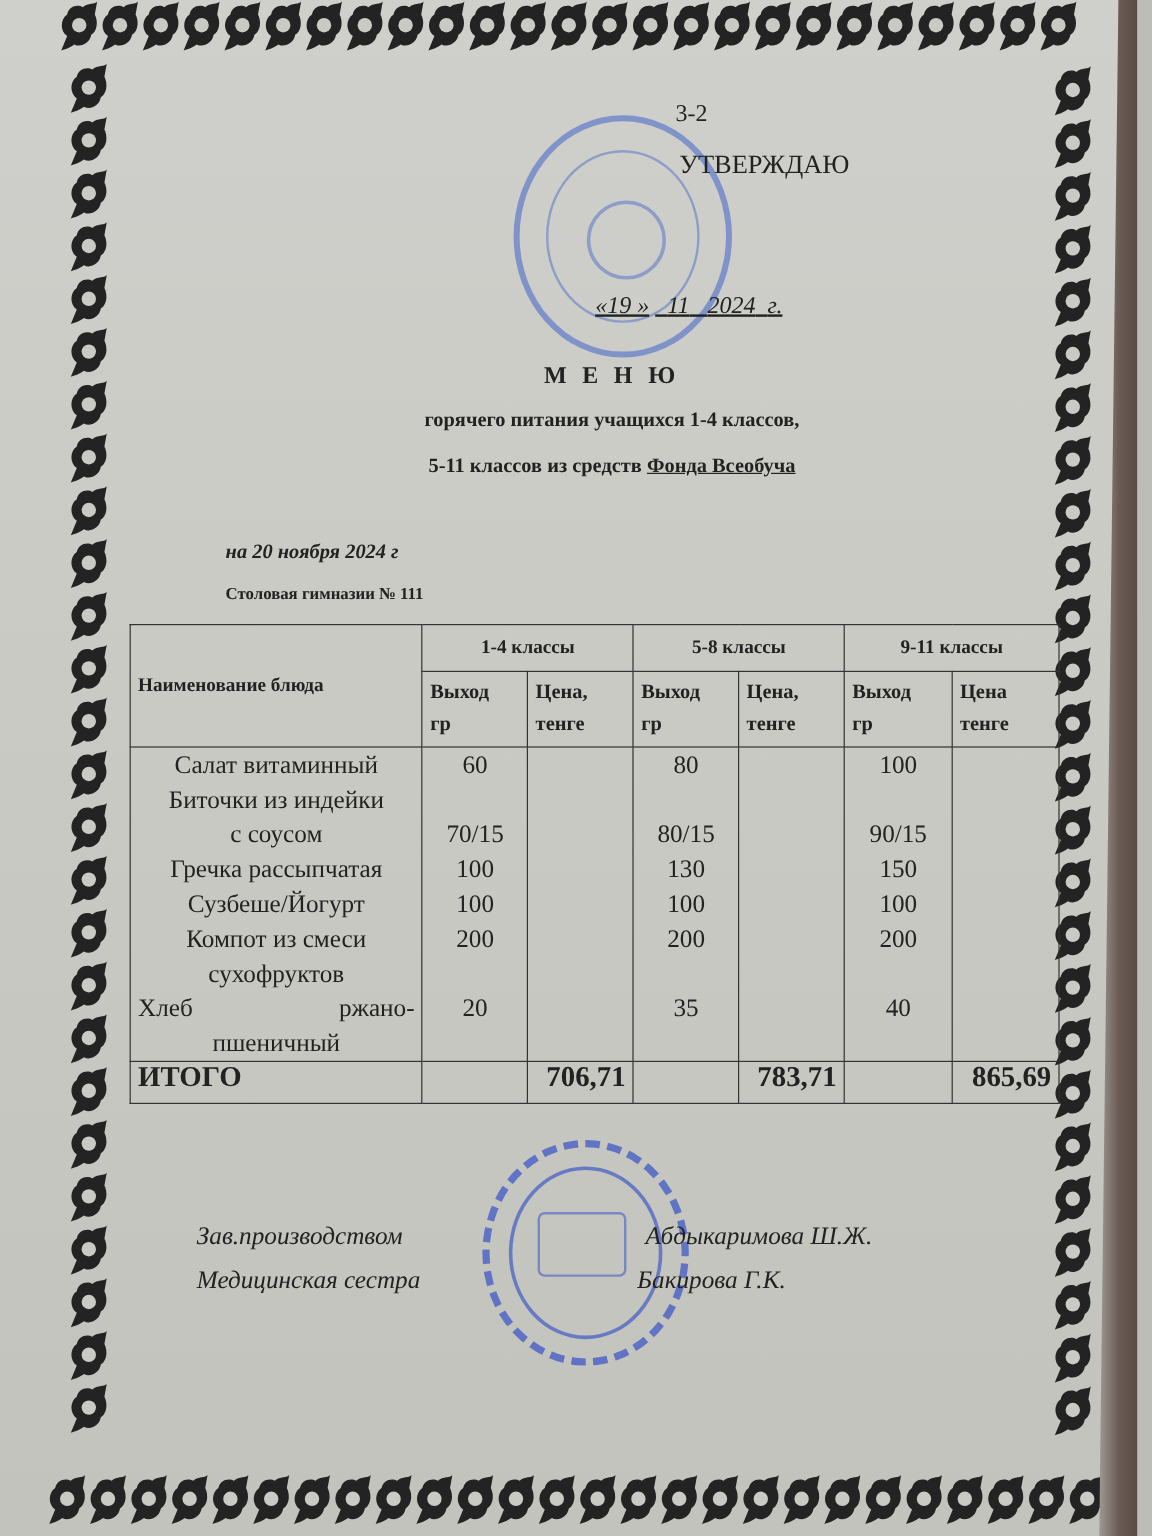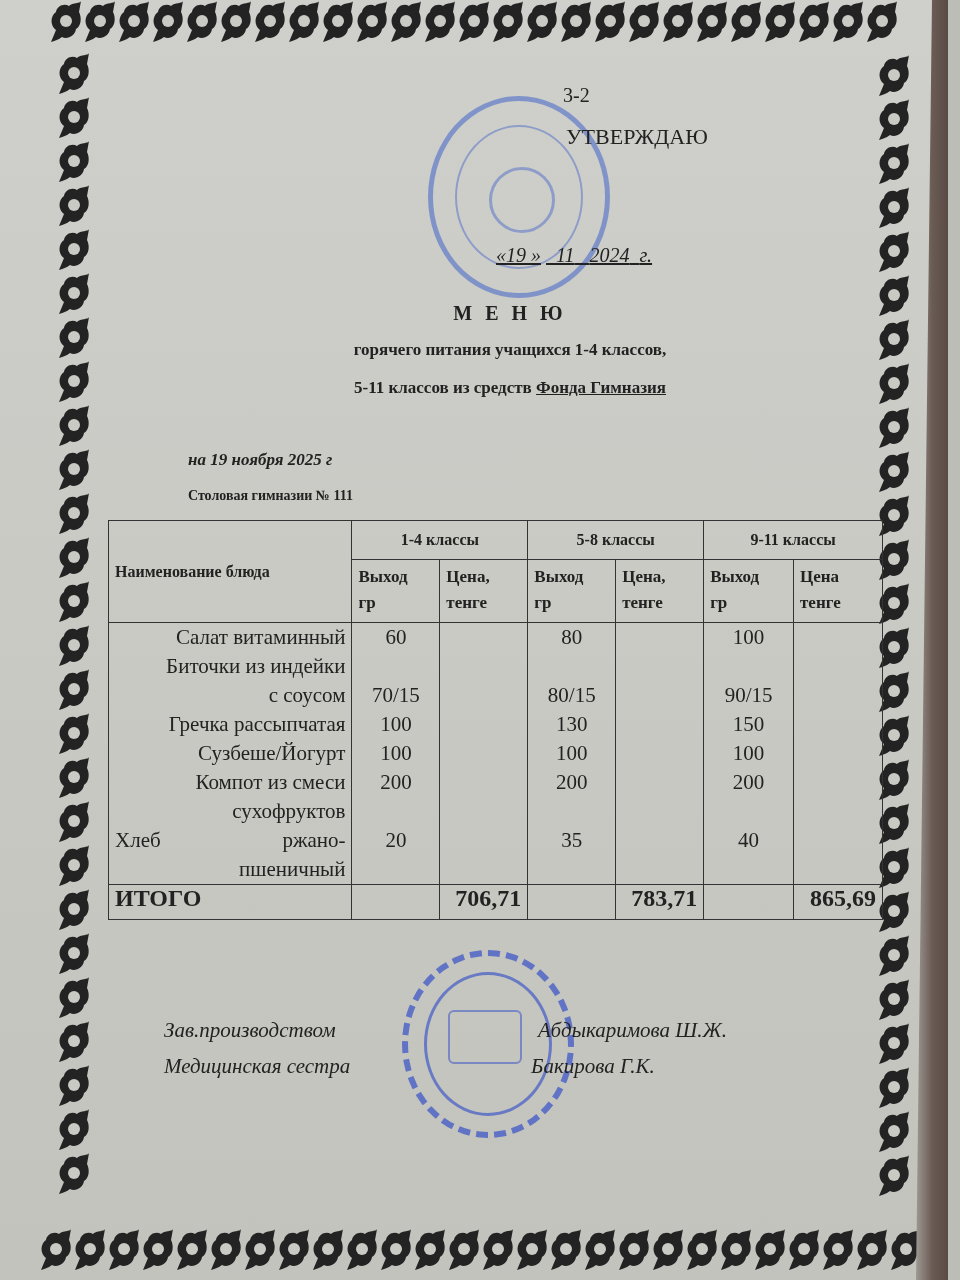--- a/index.html
+++ b/index.html
@@ -44,21 +44,21 @@
     table.menu {
       position: absolute; left: 108px; top: 520px; width: 775px;
       border-collapse: collapse; font-family: "Liberation Serif", serif;
     }
     table.menu td, table.menu th { border: 1.3px solid #333; padding: 0 6px; vertical-align: top; }
     table.menu th { font-weight: bold; font-size: 16px; text-align: left; }
     .h-name { width: 230px; vertical-align: middle !important; }
     .h-group { text-align: center !important; height: 38px; vertical-align: middle !important; }
     .h-sub { height: 58px; line-height: 26px; font-size: 17px !important; padding-top: 4px !important; }
     .body-row td { border-top: none; border-bottom: none; font-size: 21px; line-height: 29px; }
-    .body-row td.name { text-align: right; }
+    .body-row td.name { text-align: center; }
     .body-row td.num { text-align: center; }
     .total-row td { font-weight: bold; font-size: 24px; height: 34px; vertical-align: middle; border-top: 2px solid #333; }
     .total-row td.price { text-align: right; }
     .dish-cell div { height: 29px; }
     .dish-cell .justify { display: flex; justify-content: space-between; }
 
     .footer-label { font-style: italic; font-size: 21px; }
     .f1 { left: 164px; top: 1018px; }
     .f2 { left: 164px; top: 1054px; }
     .f3 { left: 538px; top: 1018px; }
@@ -712,23 +712,23 @@
   <div class="text code">3-2</div>
   <div class="text approve">УТВЕРЖДАЮ</div>
   <div class="text date-approve">
     <span class="u">«19 »</span>
     <span class="u">&nbsp;&nbsp;<span>11</span>&nbsp;&nbsp;&nbsp;</span><span class="u"><span>2024</span>&nbsp;&nbsp;<span>г.</span></span>
   </div>
 
   <div class="text title">М Е Н Ю</div>
   <div class="text subtitle1">горячего питания учащихся 1-4 классов,</div>
   <div class="text subtitle2">
-    <span>5-11 классов из средств </span><span class="u">Фонда Гимназия</span>
+    <span>5-11 классов из средств </span><span class="u">Фонда Всеобуча</span>
   </div>
-  <div class="text date-menu">на 19 ноября 2025 г</div>
+  <div class="text date-menu">на 20 ноября 2024 г</div>
   <div class="text canteen">Столовая гимназии № 111</div>
 
   <table class="menu">
     <colgroup>
       <col style="width:244px">
         <col style="width:88px">
         <col style="width:88px">
         <col style="width:88px">
         <col style="width:88px">
         <col style="width:90px">

